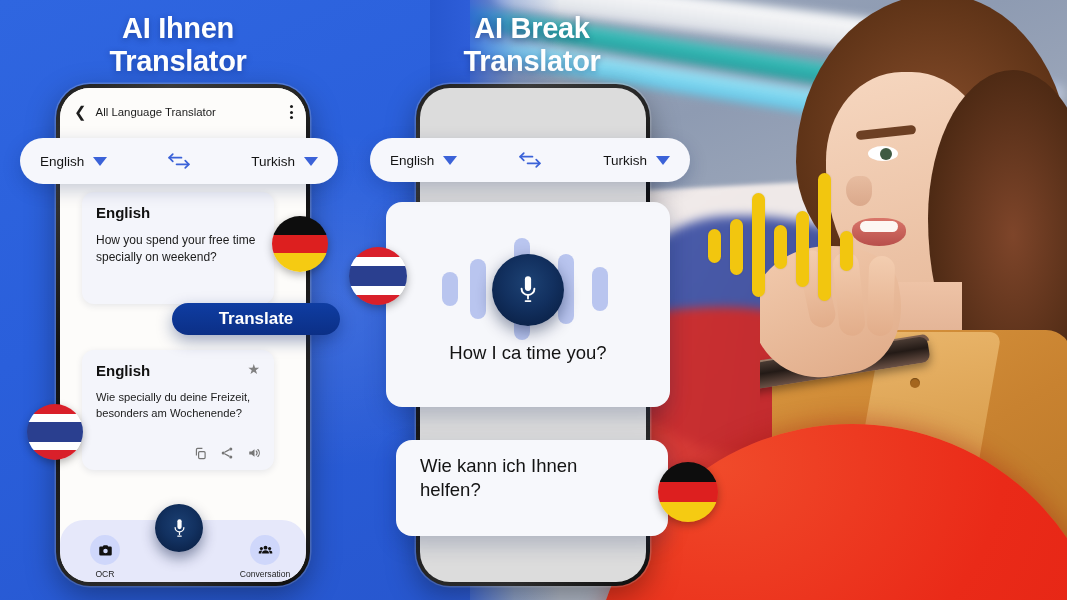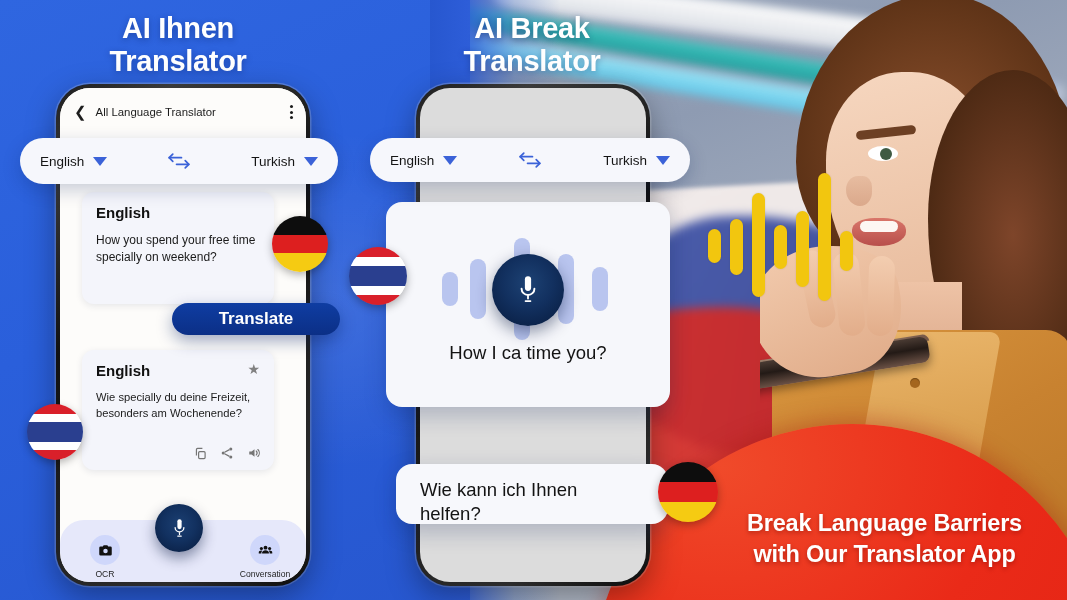--- a/index.html
+++ b/index.html
@@ -289,21 +289,21 @@
     width:72px;height:72px;border-radius:50%;
     background:radial-gradient(circle at 50% 40%,#1d4274 0%,#12305f 45%,#071a3c 100%);
     box-shadow:0 6px 16px rgba(5,20,60,.45);
     display:flex;align-items:center;justify-content:center;
   }
   .voice-text{
     position:absolute;left:0;top:140px;width:100%;text-align:center;
     font-size:18.5px;color:#131313;
   }
   .answer-card{
-    position:absolute;left:396px;top:464px;width:272px;height:60px;
+    position:absolute;left:396px;top:440px;width:272px;height:96px;
     background:#f7f8fc;border-radius:16px;
     box-shadow:0 8px 22px rgba(10,30,90,.22);
   }
   .answer-card .txt{
     position:absolute;left:24px;top:14px;width:215px;font-size:18.5px;
     color:#131313;line-height:1.32;
   }
   svg{display:block;}
 </style>
 </head>
@@ -358,24 +358,20 @@
     <span style="left:0px;height:34px;bottom:52px"></span>
     <span style="left:22px;height:56px;bottom:40px"></span>
     <span style="left:44px;height:104px;bottom:18px"></span>
     <span style="left:66px;height:44px;bottom:46px"></span>
     <span style="left:88px;height:76px;bottom:28px"></span>
     <span style="left:110px;height:128px;bottom:14px"></span>
     <span style="left:132px;height:40px;bottom:44px"></span>
   </div>
 
   <div class="red-circle"></div>
-  <div class="red-circle-text">
-    <div>Break Language Barriers</div>
-    <div>with Our Translator App</div>
-  </div>
 
   <div class="heading left">
     <div>AI Ihnen</div>
     <div>Translator</div>
   </div>
   <div class="heading right">
     <div>AI Break</div>
     <div>Translator</div>
   </div>
 

